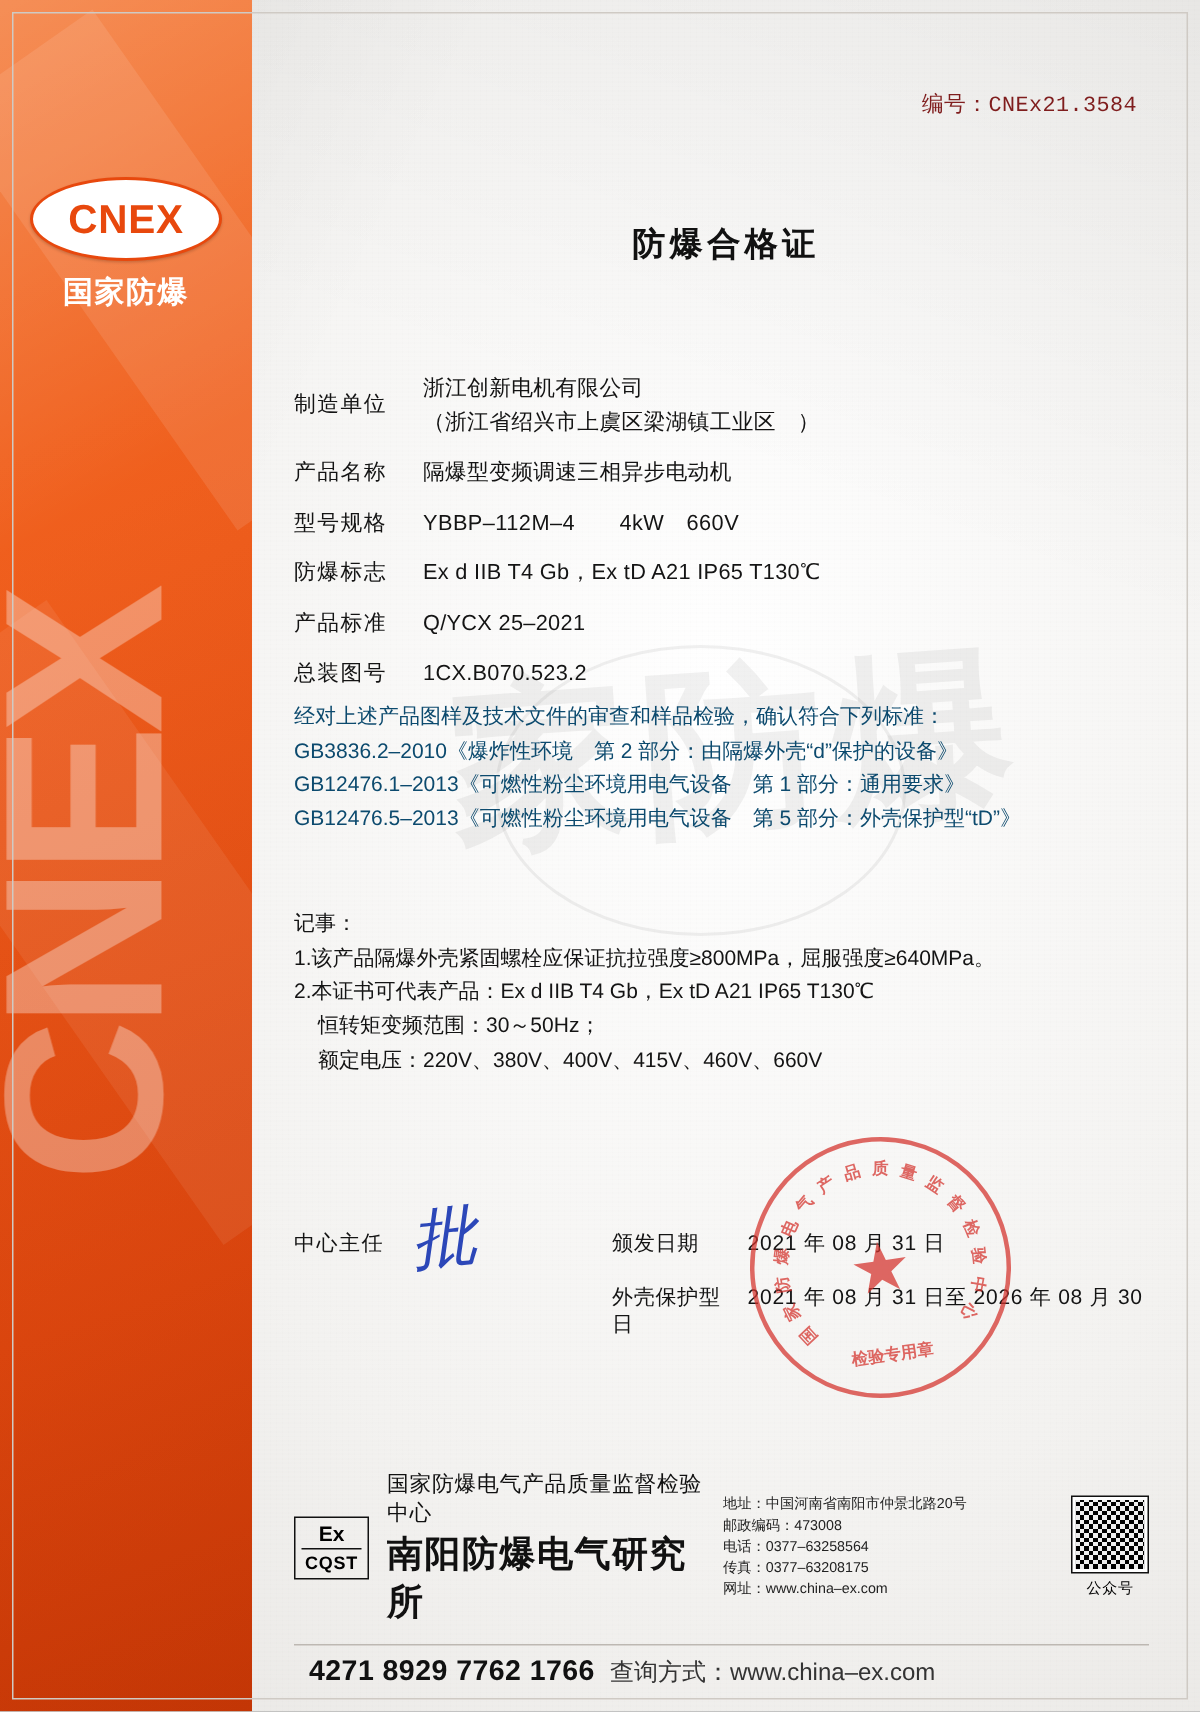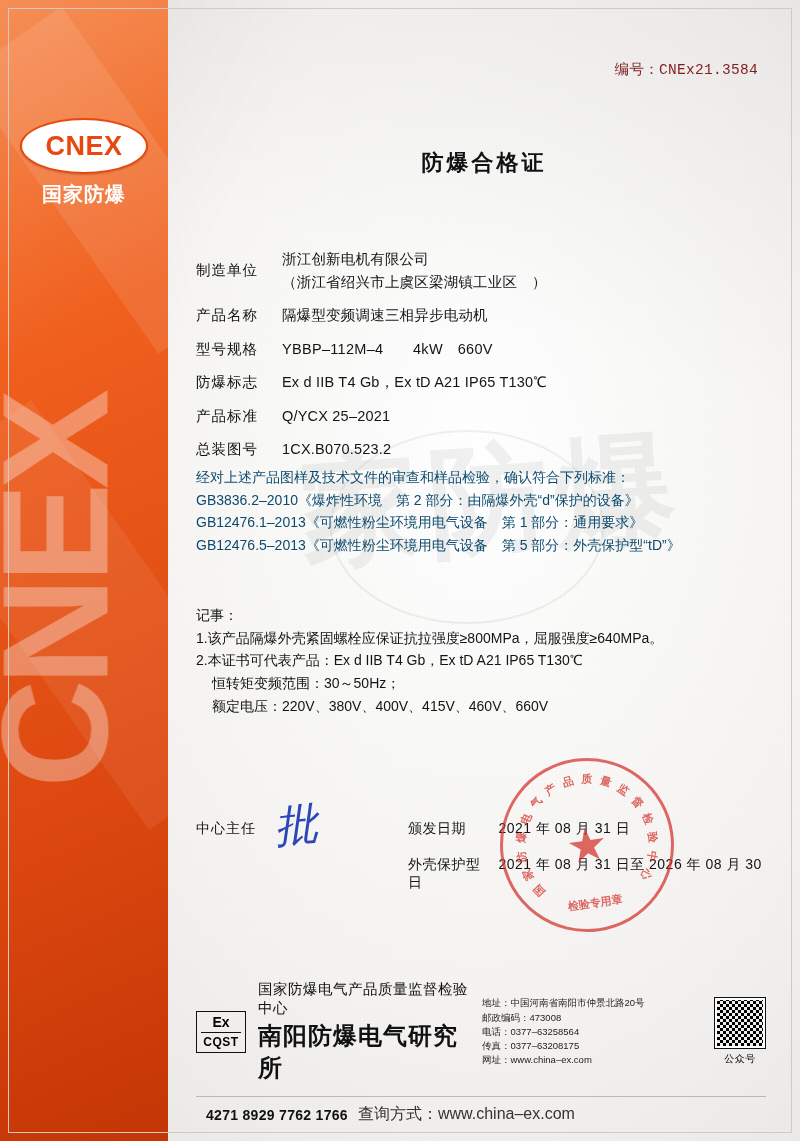--- a/index.html
+++ b/index.html
@@ -386,21 +386,21 @@
     padding-top: 7px;
   }
   .footer-note {
     display: flex;
     align-items: center;
     font-size: 9.5px;
     color: #222;
   }
   .footer-note .fn-left { flex: 1; }
   .footer-note .fn-phone {
-    font-size: 14px;
+    font-size: 19px;
     font-weight: bold;
     color: #111;
     padding: 0 10px;
     letter-spacing: 0.3px;
   }
   .footer-note .fn-web { font-size: 16px; color: #333; }
 </style>
 </head>
 <body>
 

